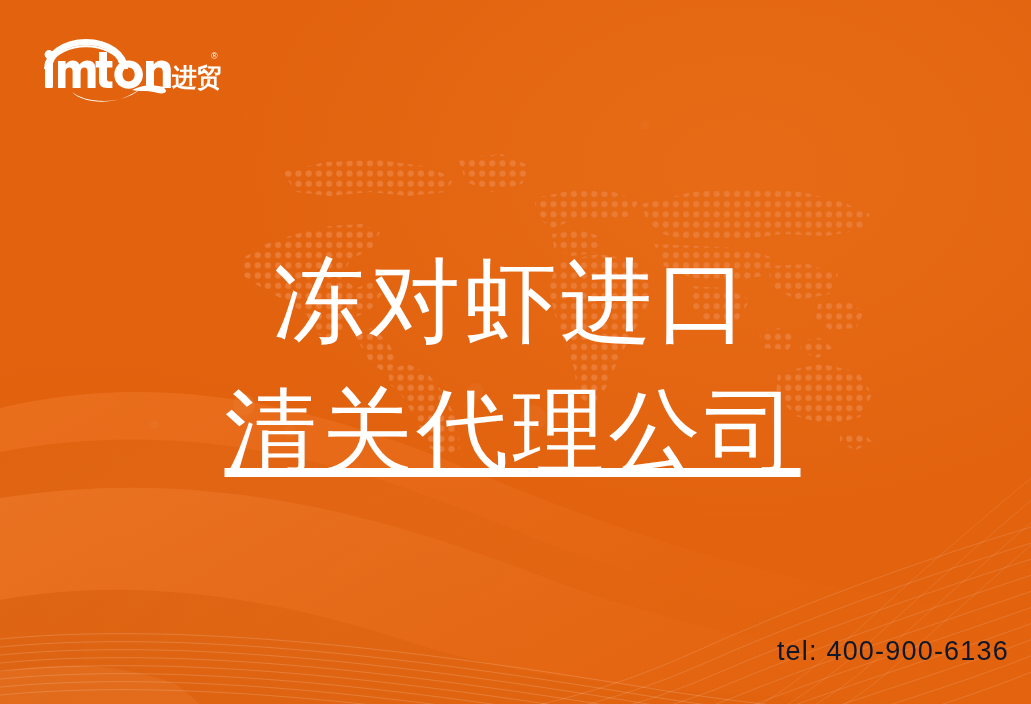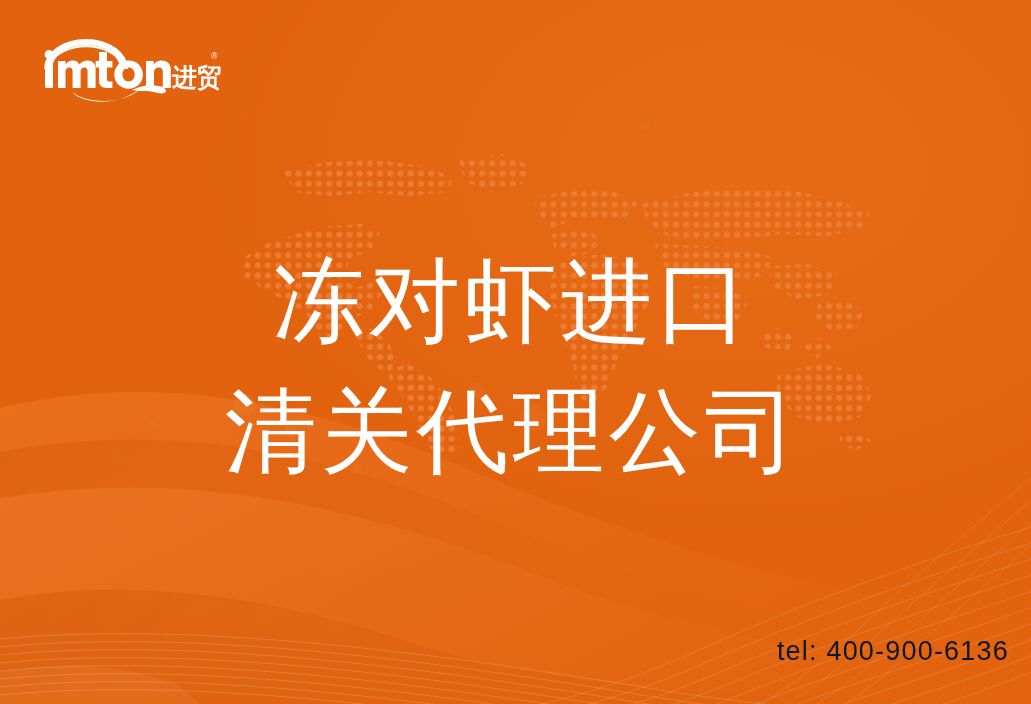--- a/index.html
+++ b/index.html
@@ -83,21 +83,21 @@
     color: #ffffff;
     font-size: 92px;
     line-height: 130px;
     letter-spacing: 4px;
     font-weight: 400;
     white-space: nowrap;
     text-align: center;
     font-family: "Liberation Sans", "DejaVu Sans", sans-serif;
   }
   .headline-line.l1 { padding-right: 6px; }
-  .headline-line.l2 { padding-right: 6px; }
+  .headline-line.l2 { padding-right: 6px; text-decoration: underline; }
 
   
   .tel {
     position: absolute;
     right: 22px;
     bottom: 37px;
     color: #0f172a;
     font-size: 27px;
     letter-spacing: 1.2px;
     white-space: nowrap;

